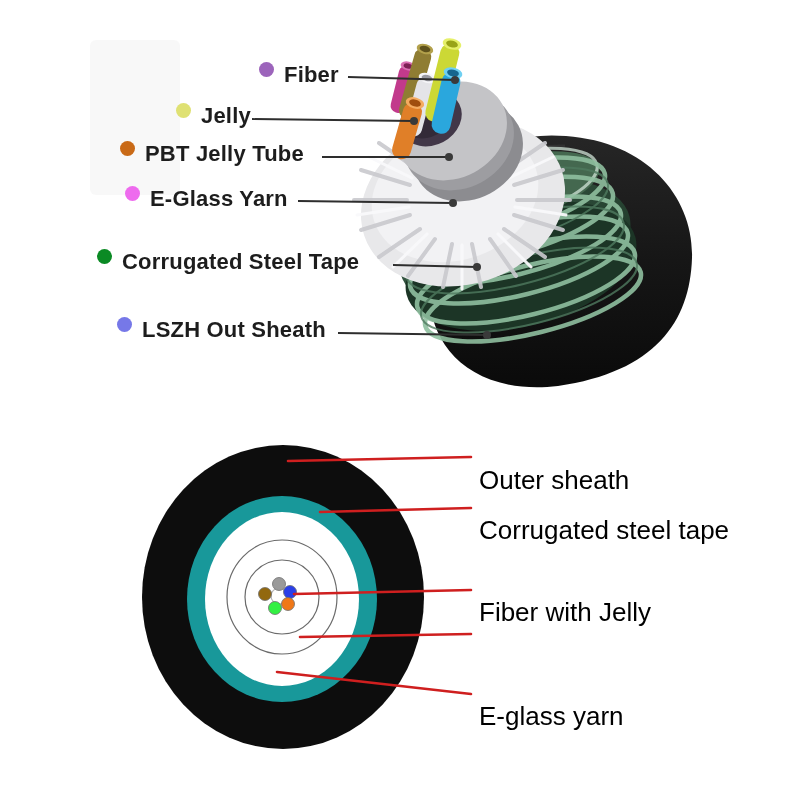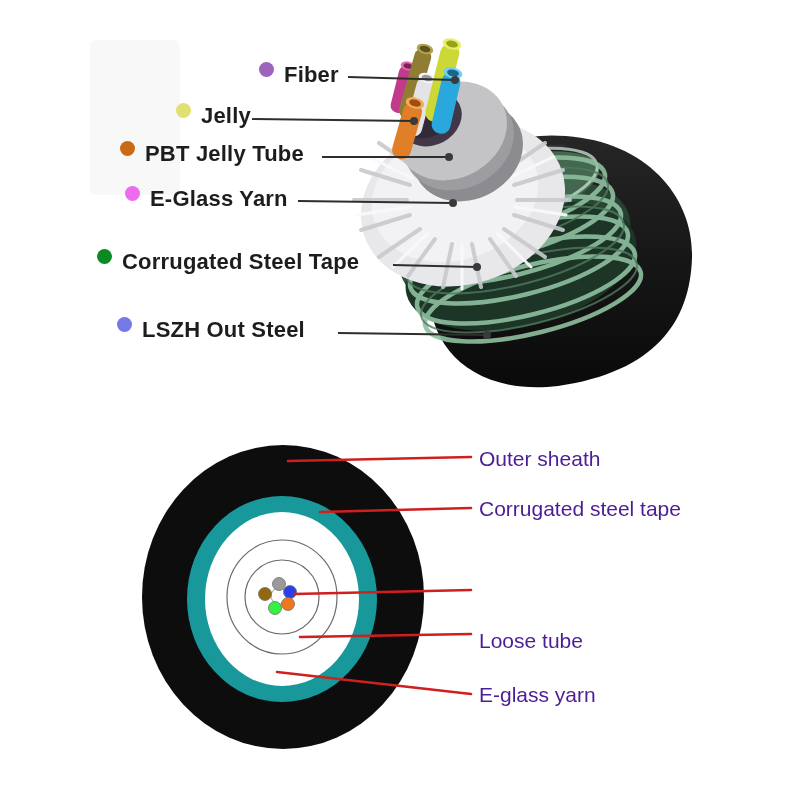--- a/index.html
+++ b/index.html
@@ -7,22 +7,22 @@
     position:relative;width:800px;height:800px;background:#fff;overflow:hidden;
     font-family:"Liberation Sans","DejaVu Sans",sans-serif;
   }
   svg{position:absolute;left:0;top:0;}
   .toplabel{
     position:absolute;display:flex;gap:10px;height:30px;
     font-weight:bold;font-size:22px;color:#1d1d1d;white-space:nowrap;letter-spacing:0.2px;
   }
   .toplabel .dot{width:15px;height:15px;border-radius:50%;flex:0 0 auto;}
   .botlabel{
-    position:absolute;font-size:21px;font-weight:400;color:#4c1d95;white-space:nowrap;
-    height:28px;line-height:28px;
+    position:absolute;font-size:26px;font-weight:400;color:#000000;white-space:nowrap;
+    height:28px;line-height:28px;margin-top:21px;
   }
 </style>
 </head>
 <body>
 
 <div id="canvas">
 
   <svg width="800" height="800" viewBox="0 0 800 800">
     <defs>
       <linearGradient id="sheathGrad" x1="0" y1="0" x2="0" y2="1">
@@ -197,21 +197,21 @@
   <div class="toplabel" style="left:125px;top:186px">
     <span class="dot" style="background-color: rgb(238, 107, 238);"></span>
     <span>E-Glass Yarn</span>
   </div>
   <div class="toplabel" style="left:97px;top:249px">
     <span class="dot" style="background-color: rgb(11, 138, 36);"></span>
     <span>Corrugated Steel Tape</span>
   </div>
   <div class="toplabel" style="left:117px;top:317px">
     <span class="dot" style="background-color: rgb(118, 120, 232);"></span>
-    <span>LSZH Out Steel</span>
+    <span>LSZH Out Sheath</span>
   </div>
 
   <div class="botlabel" style="left:479px;top:445px">Outer sheath</div>
   <div class="botlabel" style="left:479px;top:495px">Corrugated steel tape</div>
-  <div class="botlabel" style="left:479px;top:627px">Loose tube</div>
+  <div class="botlabel" style="left:479px;top:577px">Fiber with Jelly</div>
   <div class="botlabel" style="left:479px;top:681px">E-glass yarn</div>
 
 </div>
 
 </body></html>

